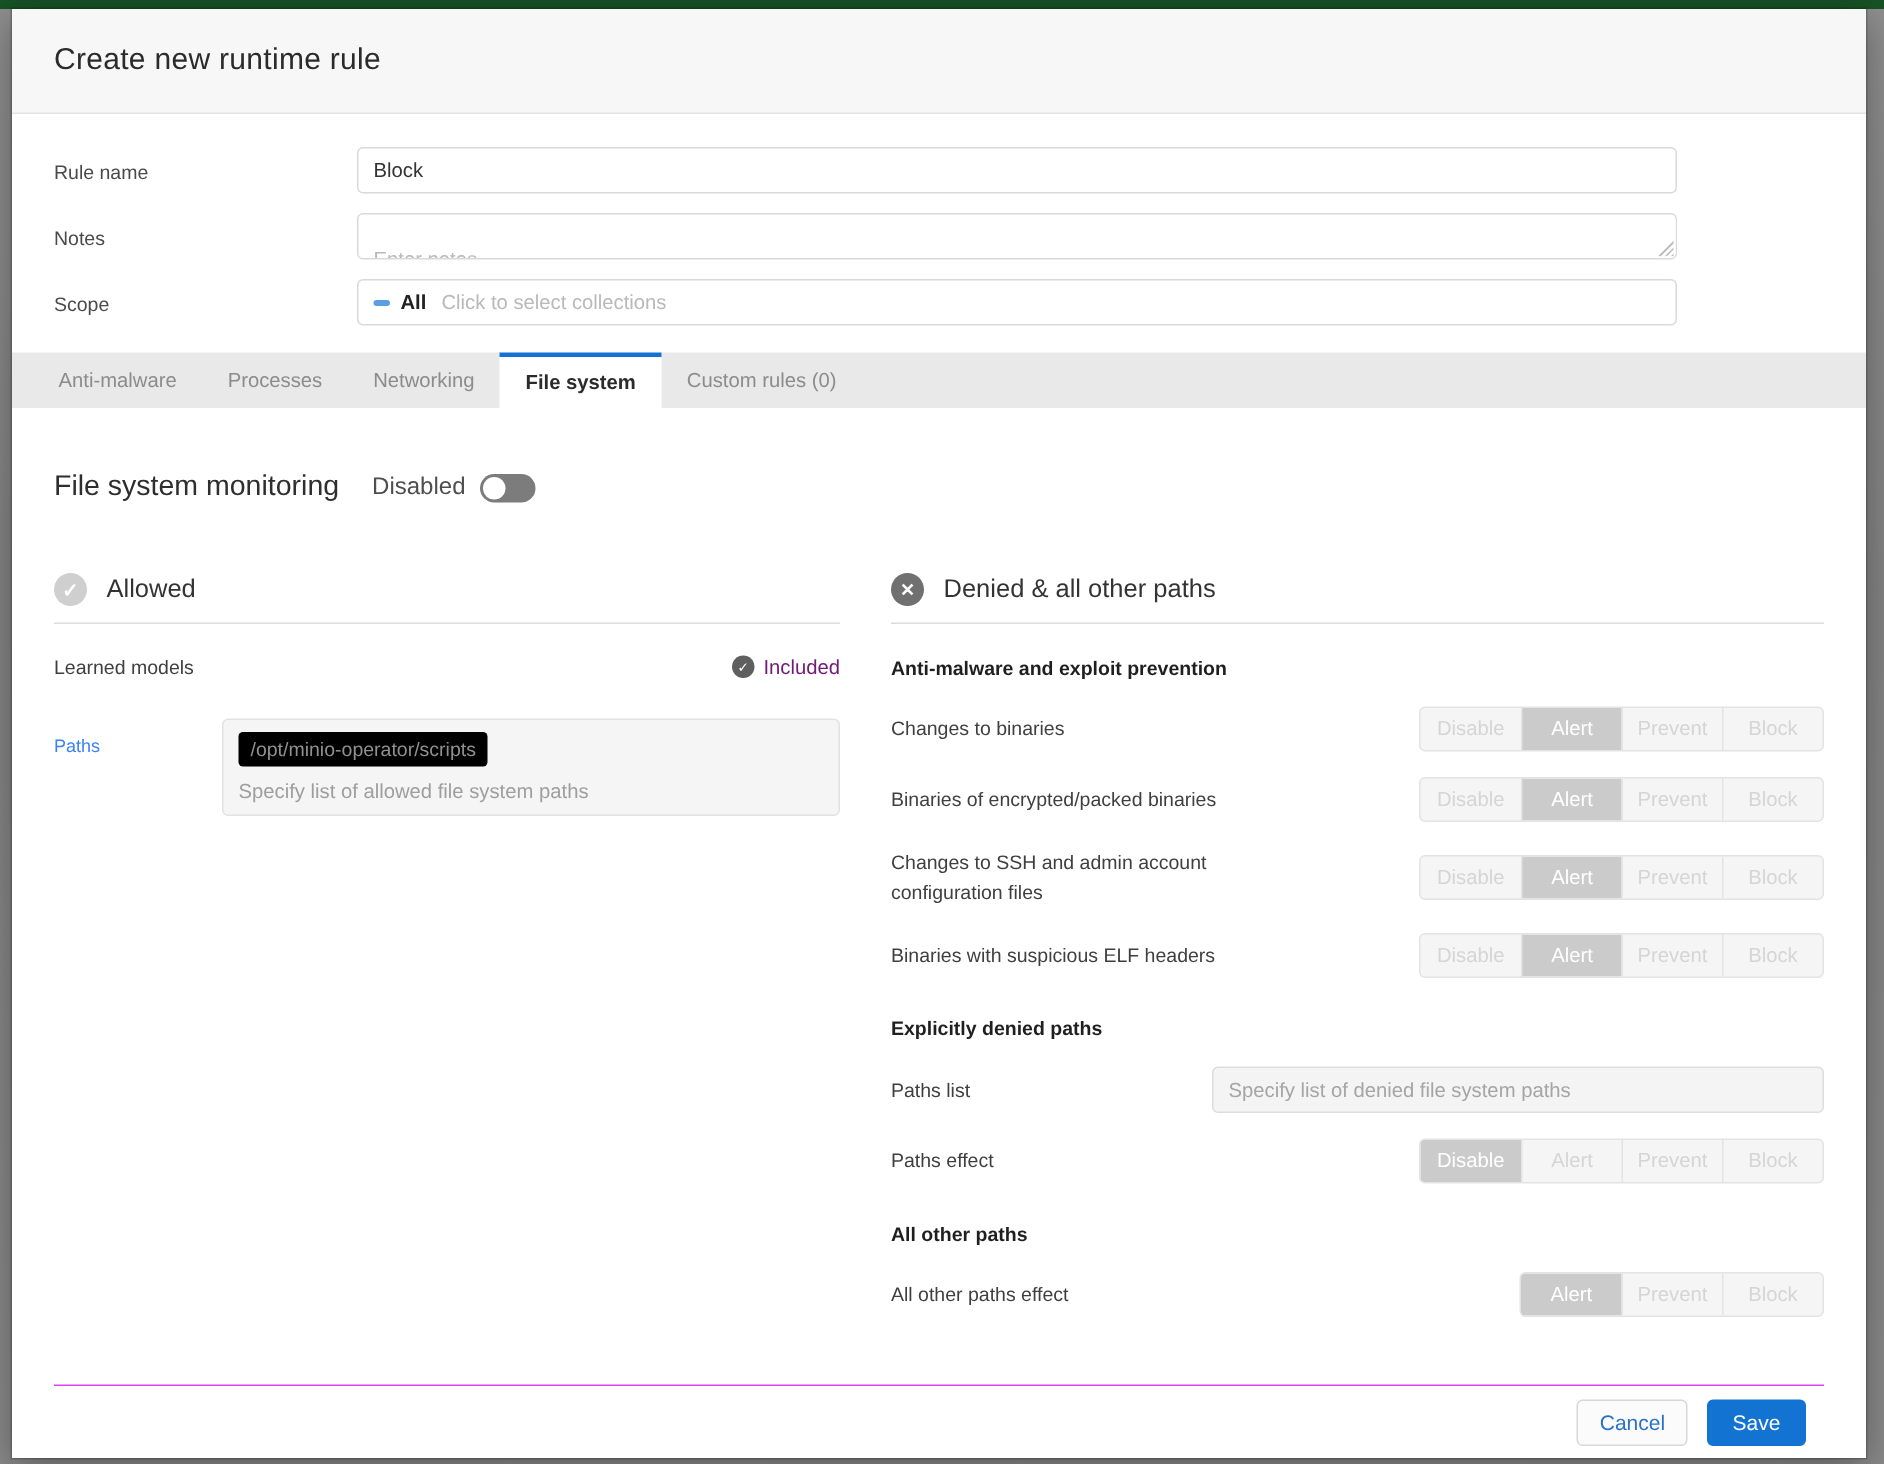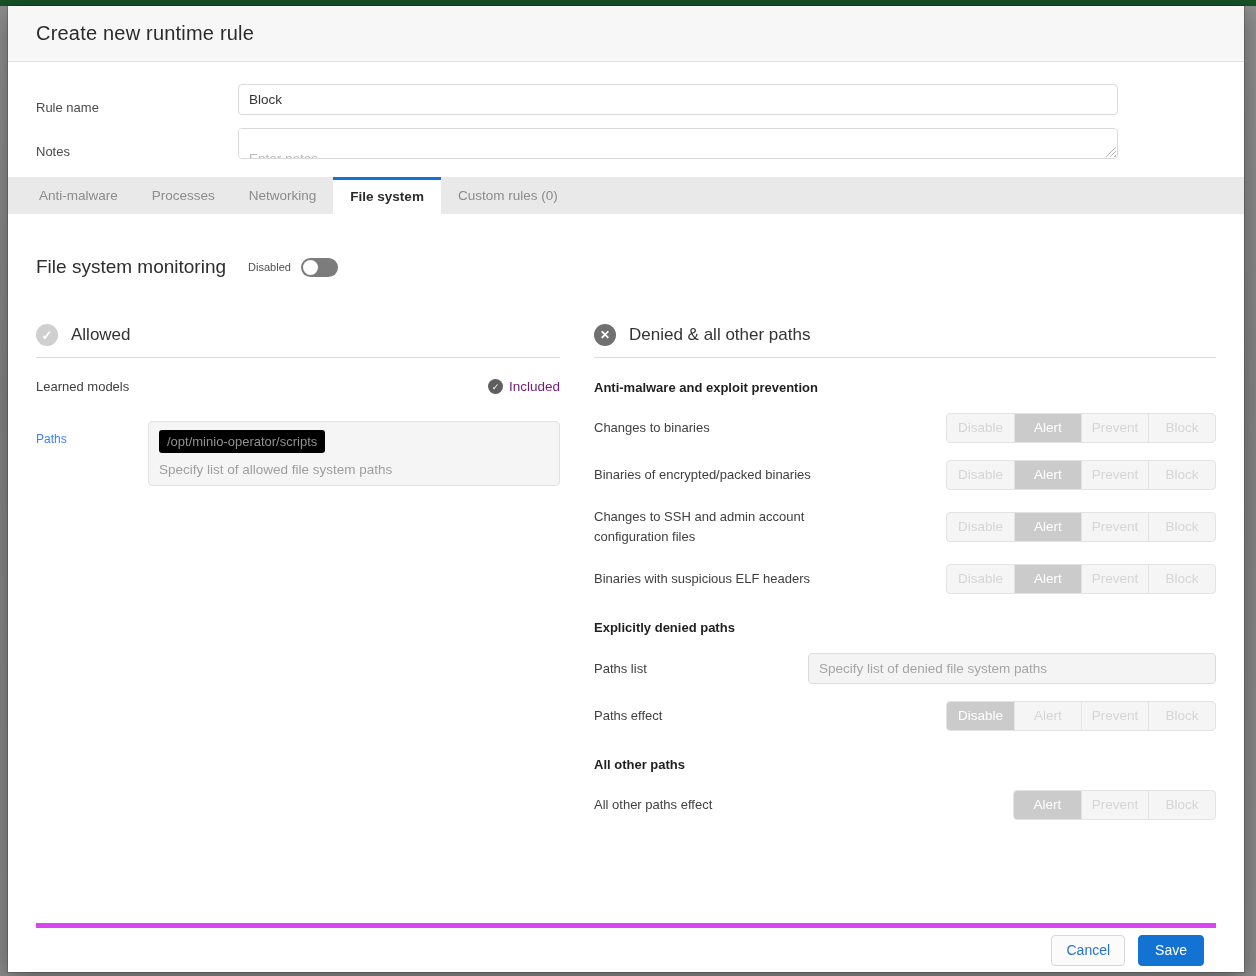--- a/index.html
+++ b/index.html
@@ -9,28 +9,28 @@
     background:linear-gradient(180deg,#8f8f8f 0%,#848484 40%,#8a8a8a 100%);
     position:relative; overflow:hidden;
   }
   .top-bar { position:absolute; top:0; left:0; right:0; height:6px; background:#175226; }
   .modal {
     position:absolute; top:6px; left:8px; width:1236px; height:966px;
     background:#fff; display:flex; flex-direction:column;
     box-shadow:0 0 0 1px rgba(0,0,0,.18), 0 6px 24px rgba(0,0,0,.35);
   }
   .modal-header {
-    flex:none; height:56px; background:#f7f7f7; border-bottom:1px solid #e4e4e4;
+    flex:none; height:70px; background:#f7f7f7; border-bottom:1px solid #e4e4e4;
     display:flex; align-items:center; padding:0 28px;
   }
   .modal-title { font-size:20px; color:#2b2b2b; font-weight:500; letter-spacing:.2px; }
 
   
   .form { flex:none; padding:22px 28px 18px; }
-  .form-row { display:flex; align-items:flex-end; margin-bottom:13px; }
+  .form-row { display:flex; align-items:flex-start; margin-bottom:13px; }
   .form-row:last-child { margin-bottom:0; }
   .form-label { width:202px; flex:none; font-size:13px; color:#4a4a4a; padding-top:9px; }
   .field-wrap { width:880px; position:relative; }
   .text-input, .scope-box, .notes-area {
     width:100%; height:31px; border:1px solid #d9d9d9; border-radius:4px;
     font-family:inherit; font-size:13.5px; color:#333; padding:0 10px; background:#fff; outline:none;
   }
   .notes-area { resize:none; padding-top:22px; display:block;text-decoration:underline; }
   .text-input::placeholder, .notes-area::placeholder { color:#b9b9b9; }
   .resize-grip {
@@ -51,21 +51,21 @@
   }
   .tab.active {
     background:#fff; color:#2b2b2b; font-weight:700;
     border-top:3px solid #1174d4; line-height:34px;
   }
 
   
   .content { flex:1; padding:0 28px; overflow:hidden; display:flex; flex-direction:column; }
   .monitor-row { display:flex; align-items:center; margin-top:42px; }
   .monitor-title { font-size:19px; color:#2e2e2e; font-weight:500; }
-  .toggle-label { font-size:11px; color:#4f4f4f; margin-left:22px; margin-right:10px; }
+  .toggle-label { font-size:16px; color:#4f4f4f; margin-left:22px; margin-right:10px; }
   .toggle { width:37px; height:19px; border-radius:10px; background:#7c7c7c; position:relative; cursor:pointer; flex:none; }
   .toggle .knob { position:absolute; left:2px; top:2px; width:15px; height:15px; border-radius:50%; background:#fff; }
 
   .columns { display:flex; margin-top:46px; }
   .col-left { width:524px; flex:none; }
   .col-right { flex:1; margin-left:34px; }
 
   .section-head { display:flex; align-items:center; padding-bottom:11px; border-bottom:1px solid #dcdcdc; }
   .section-icon {
     width:22px; height:22px; border-radius:50%; flex:none; margin-right:13px;
@@ -112,21 +112,21 @@
   .seg:first-child { border-left:none; }
   .seg.selected { background:#cbcbcb; color:#fff; font-weight:500; }
   .denied-input {
     flex:none; width:408px; height:31px; background:#f4f4f4; border:1px solid #ddd; border-radius:4px;
     font-family:inherit; font-size:13.5px; color:#333; padding:0 10px; outline:none;
   }
   .denied-input::placeholder { color:#a5a5a5; }
 
   
   .modal-footer {
-    flex:none; margin-top:auto; border-top:5px solid #d946ef; height:49px;
+    flex:none; margin-top:auto; border-top:1px solid #d946ef; height:49px;
     display:flex; align-items:center; justify-content:flex-end; padding-right:12px;
   }
   .btn { border-radius:4px; font-size:14px; font-family:inherit; cursor:pointer; height:31px; }
   .btn-cancel {
     background:#fbfbfb; border:1px solid #d8d8d8; color:#2a72c8; padding:0 14px; margin-right:13px;
   }
   .btn-save { background:#1273d2; border:1px solid #1273d2; color:#fff; padding:0 16px; font-weight:500; }
 </style>
 </head>
 <body>
@@ -144,20 +144,30 @@
       <div class="form-label">Rule name</div>
       <div class="field-wrap">
         <input class="text-input" type="text" value="Block" style="">
       </div>
     </div>
     <div class="form-row">
       <div class="form-label">Notes</div>
       <div class="field-wrap">
         <textarea class="notes-area" placeholder="Enter notes" style=""></textarea>
         <div class="resize-grip"></div>
+      </div>
+    </div>
+    <div class="form-row">
+      <div class="form-label">Scope</div>
+      <div class="field-wrap">
+        <div class="scope-box">
+          <span class="scope-dash"></span>
+          <span class="scope-tag">All</span>
+          <span class="scope-placeholder">Click to select collections</span>
+        </div>
       </div>
     </div>
   </div>
 
   <div class="tab-bar">
       <div class="tab">Anti-malware</div>
       <div class="tab">Processes</div>
       <div class="tab">Networking</div>
       <div class="tab active">File system</div>
       <div class="tab">Custom rules (0)</div>

